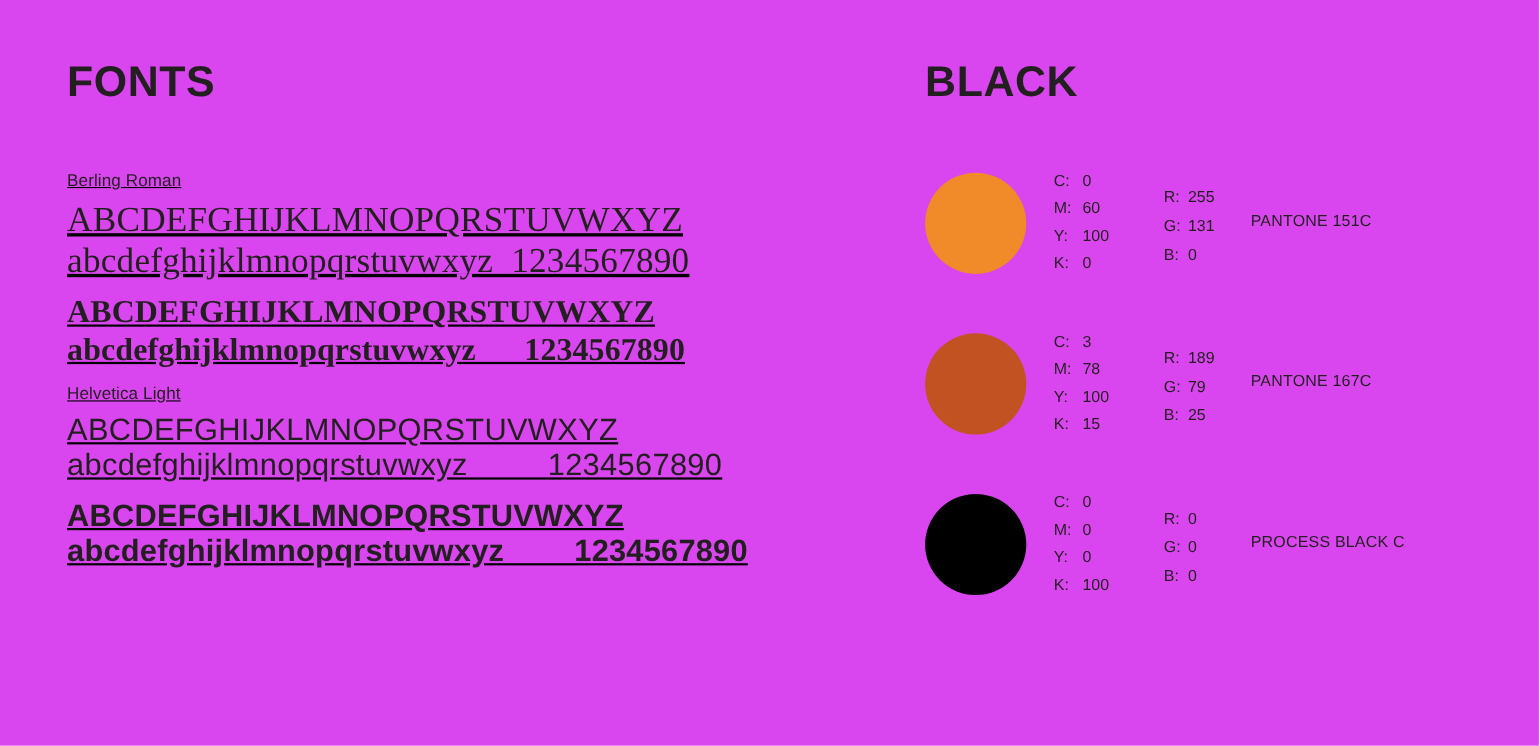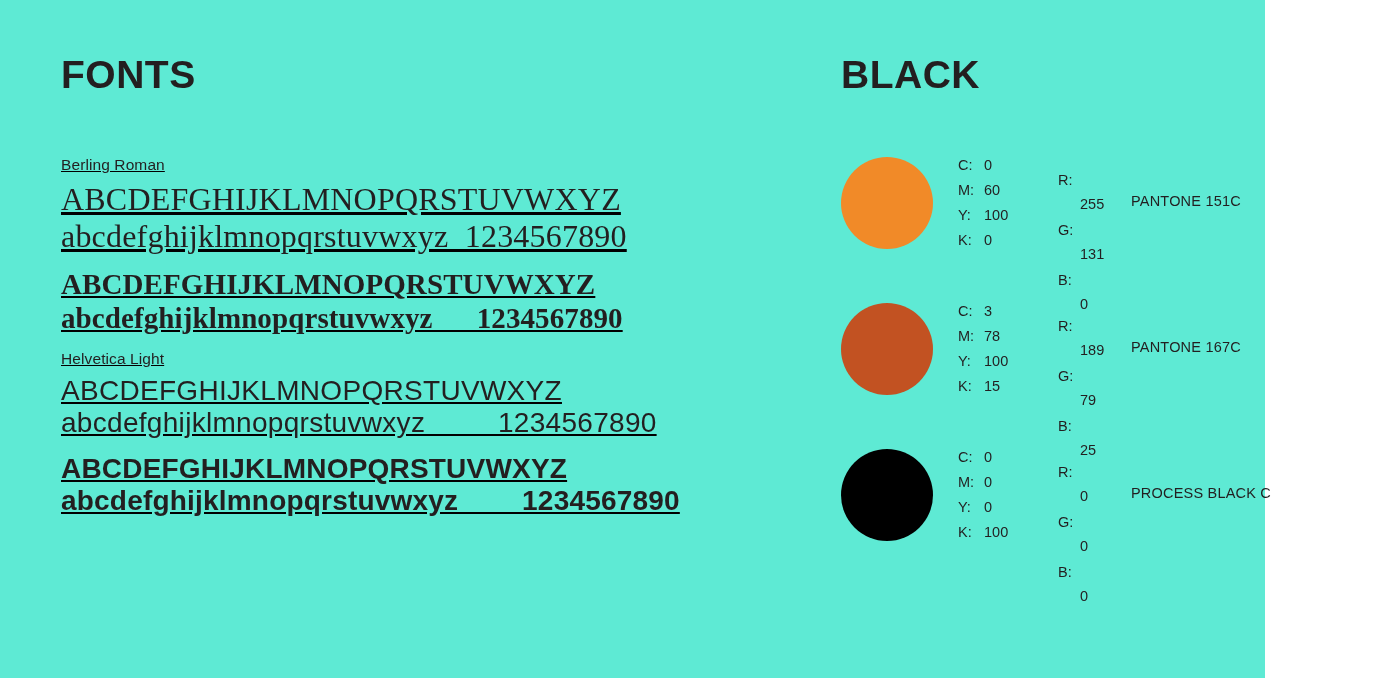--- a/index.html
+++ b/index.html
@@ -7,23 +7,23 @@
   html, body {
     width: 1400px;
     height: 678px;
     background: #ffffff;
     font-family: "Liberation Sans", sans-serif;
     overflow: hidden;
   }
 
   .page {
     position: relative;
-    width: 1265px;
+    width: 1399px;
     height: 678px;
-    background: #5eead4;
+    background: #d946ef;
   }
 
   
   .section-heading {
     position: absolute;
     font-family: "Liberation Sans", sans-serif;
     font-weight: bold;
     font-size: 39px;
     letter-spacing: 0.5px;
     color: #231f20;
@@ -134,25 +134,25 @@
     left: 217px;
     top: 10px;
     font-family: "Liberation Sans", sans-serif;
     font-size: 14.5px;
     color: #231f20;
     line-height: 26px;
   }
 
   .rgb-row { display: flex; }
   .rgb-key { width: 22px; display: inline-block; }
-  .rgb-val { display: inline-block; margin-top: 24px; }
+  .rgb-val { display: inline-block; }
 
   .pantone-name {
     position: absolute;
-    left: 290px;
+    left: 296px;
     top: 36px;
     font-family: "Liberation Sans", sans-serif;
     font-size: 14.5px;
     letter-spacing: 0.2px;
     color: #231f20;
     white-space: nowrap;
   }
 </style>
 </head>
 <body>

